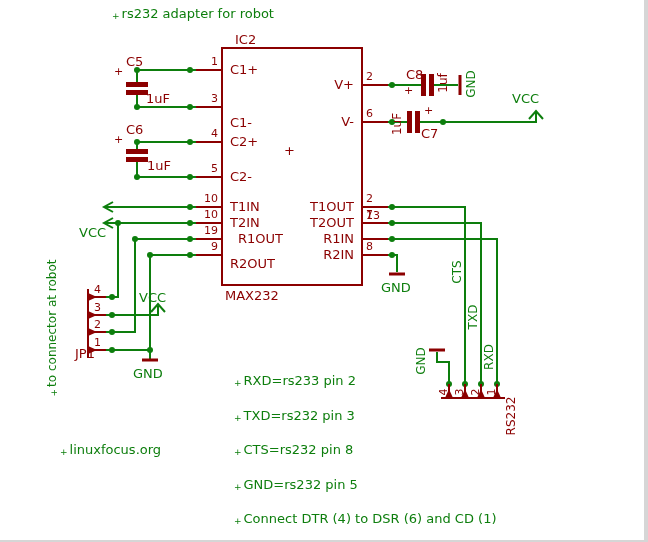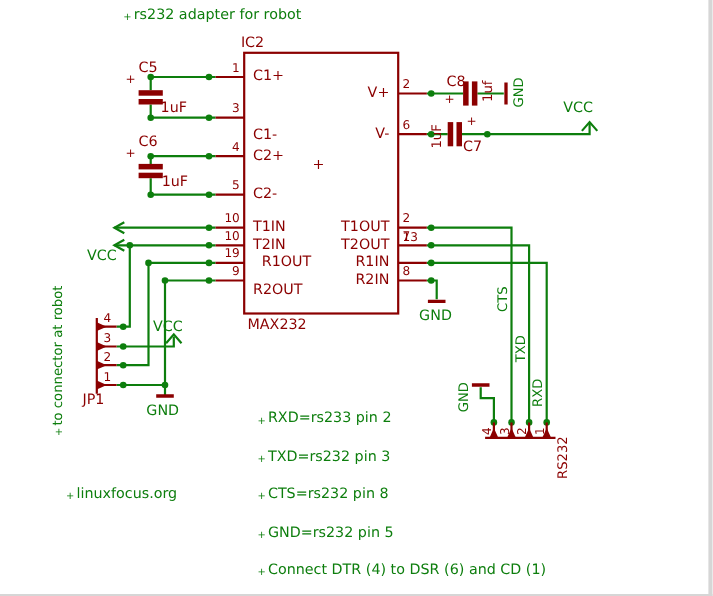--- a/index.html
+++ b/index.html
@@ -128,21 +128,21 @@
       <polygon points="477,398 481,389 485,398" fill="#8b0000" stroke="none"></polygon>
       <polygon points="493,398 497,389 501,398" fill="#8b0000" stroke="none"></polygon>
     </g>
   </svg>
 
   <div class="lbl green s13 row" style="left:112px;top:7px">
     <span class="cross">+</span>
     <span>rs232 adapter for robot</span>
   </div>
 
-  <div class="lbl maroon s13" style="left:219px;top:33px">IC2</div>
+  <div class="lbl maroon s13" style="left:235px;top:33px">IC2</div>
   <div class="lbl maroon s13" style="left:225px;top:289px">MAX232</div>
   <div class="lbl maroon s13" style="left:284px;top:144px">+</div>
 
   <div class="lbl maroon s13" style="left:230px;top:63px">C1+</div>
   <div class="lbl maroon s13" style="left:230px;top:116px">C1-</div>
   <div class="lbl maroon s13" style="left:230px;top:135px">C2+</div>
   <div class="lbl maroon s13" style="left:230px;top:170px">C2-</div>
   <div class="lbl maroon s13" style="left:230px;top:200px">T1IN</div>
   <div class="lbl maroon s13" style="left:230px;top:216px">T2IN</div>
   <div class="lbl maroon s13" style="left:238px;top:232px">R1OUT</div>
@@ -186,21 +186,21 @@
   <div class="lbl maroon s12 vtext" style="left:397px;top:124px">1uF</div>
 
   <div class="lbl green s12 vtext" style="left:471px;top:84px">GND</div>
   <div class="lbl green s13" style="left:512px;top:92px">VCC</div>
   <div class="lbl green s13" style="left:381px;top:281px">GND</div>
   <div class="lbl green s13" style="left:79px;top:226px">VCC</div>
   <div class="lbl green s13" style="left:139px;top:291px">VCC</div>
   <div class="lbl green s13" style="left:133px;top:367px">GND</div>
   <div class="lbl green s12 vtext" style="left:421px;top:361px">GND</div>
 
-  <div class="lbl maroon s13" style="left:75px;top:357px">JP1</div>
+  <div class="lbl maroon s13" style="left:75px;top:347px">JP1</div>
   <div class="lbl maroon s11" style="left:94px;top:284px">4</div>
   <div class="lbl maroon s11" style="left:94px;top:302px">3</div>
   <div class="lbl maroon s11" style="left:94px;top:319px">2</div>
   <div class="lbl maroon s11" style="left:94px;top:337px">1</div>
   <div class="lbl green s12 vtext row" style="left:52px;top:328px">
     <span class="cross">+</span>
     <span>to connector at robot</span>
   </div>
 
   <div class="lbl maroon s12 vtext" style="left:511px;top:416px">RS232</div>

